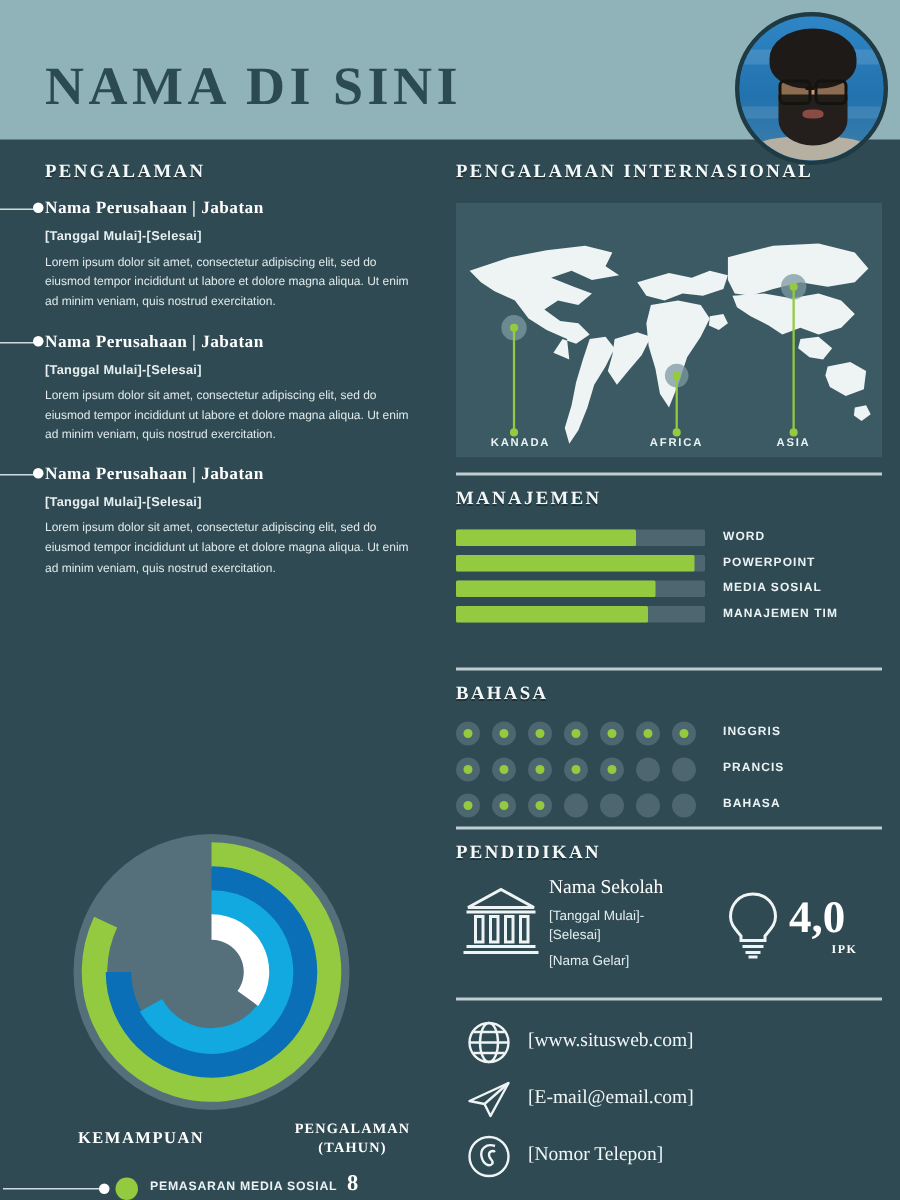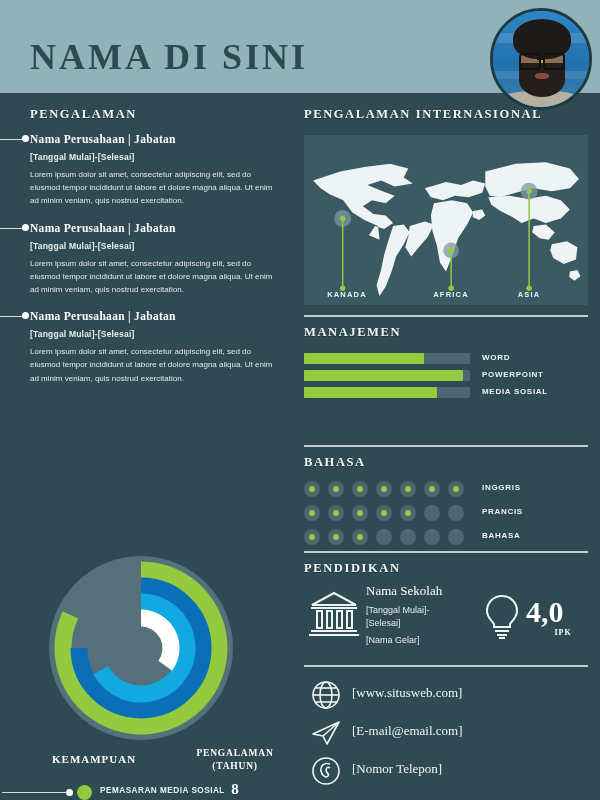--- a/index.html
+++ b/index.html
@@ -253,20 +253,26 @@
             <div class="bar-fill" style="width:96%"></div>
           </div>
           <div class="bar-label">POWERPOINT</div>
         </div>
         <div class="bar-row">
           <div class="bar-track">
             <div class="bar-fill" style="width:80%"></div>
           </div>
           <div class="bar-label">MEDIA SOSIAL</div>
         </div>
+        <div class="bar-row">
+          <div class="bar-track">
+            <div class="bar-fill" style="width:77%"></div>
+          </div>
+          <div class="bar-label">MANAJEMEN TIM</div>
+        </div>
       </div>
 
     <div class="rule" style="top:352px"></div>
     <div class="sec-head r-head" style="top:362px">BAHASA</div>
     <div class="langs" id="lang-rows" style="top:386px">
         <div class="lang-row">
           <div class="lang-dot" style="left:0px">
             <i></i>
           </div>
           <div class="lang-dot" style="left:24px">

